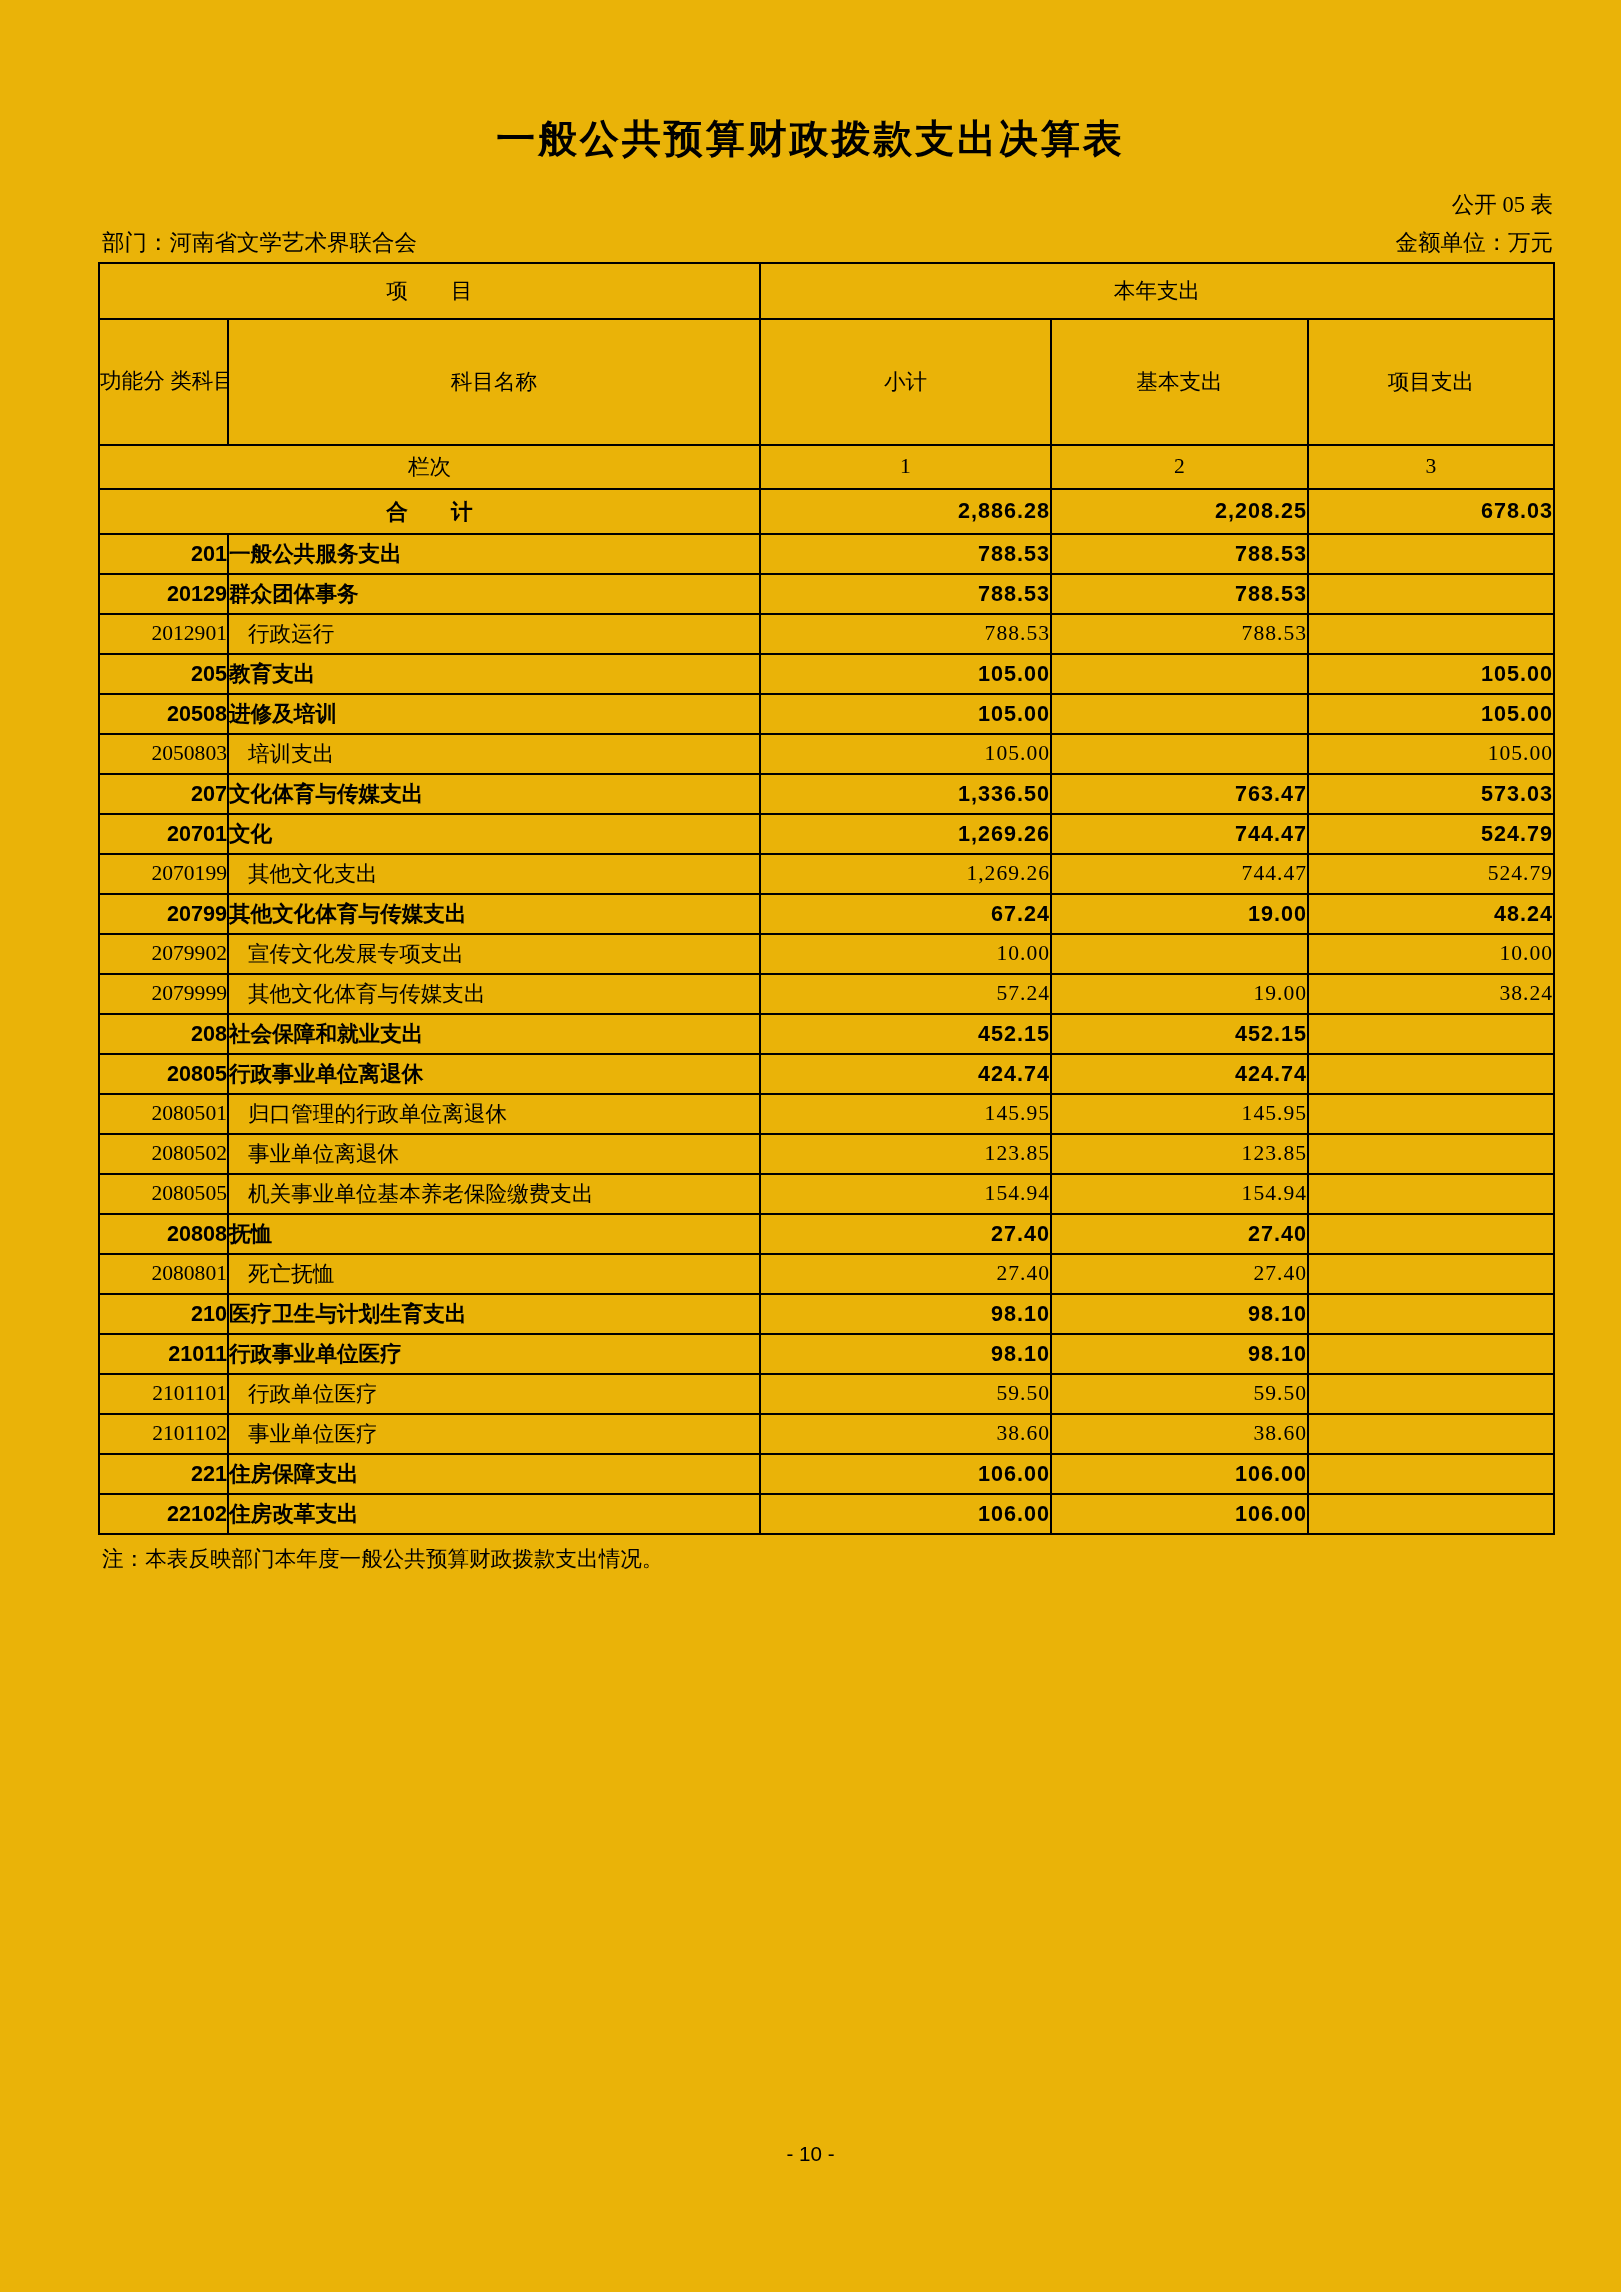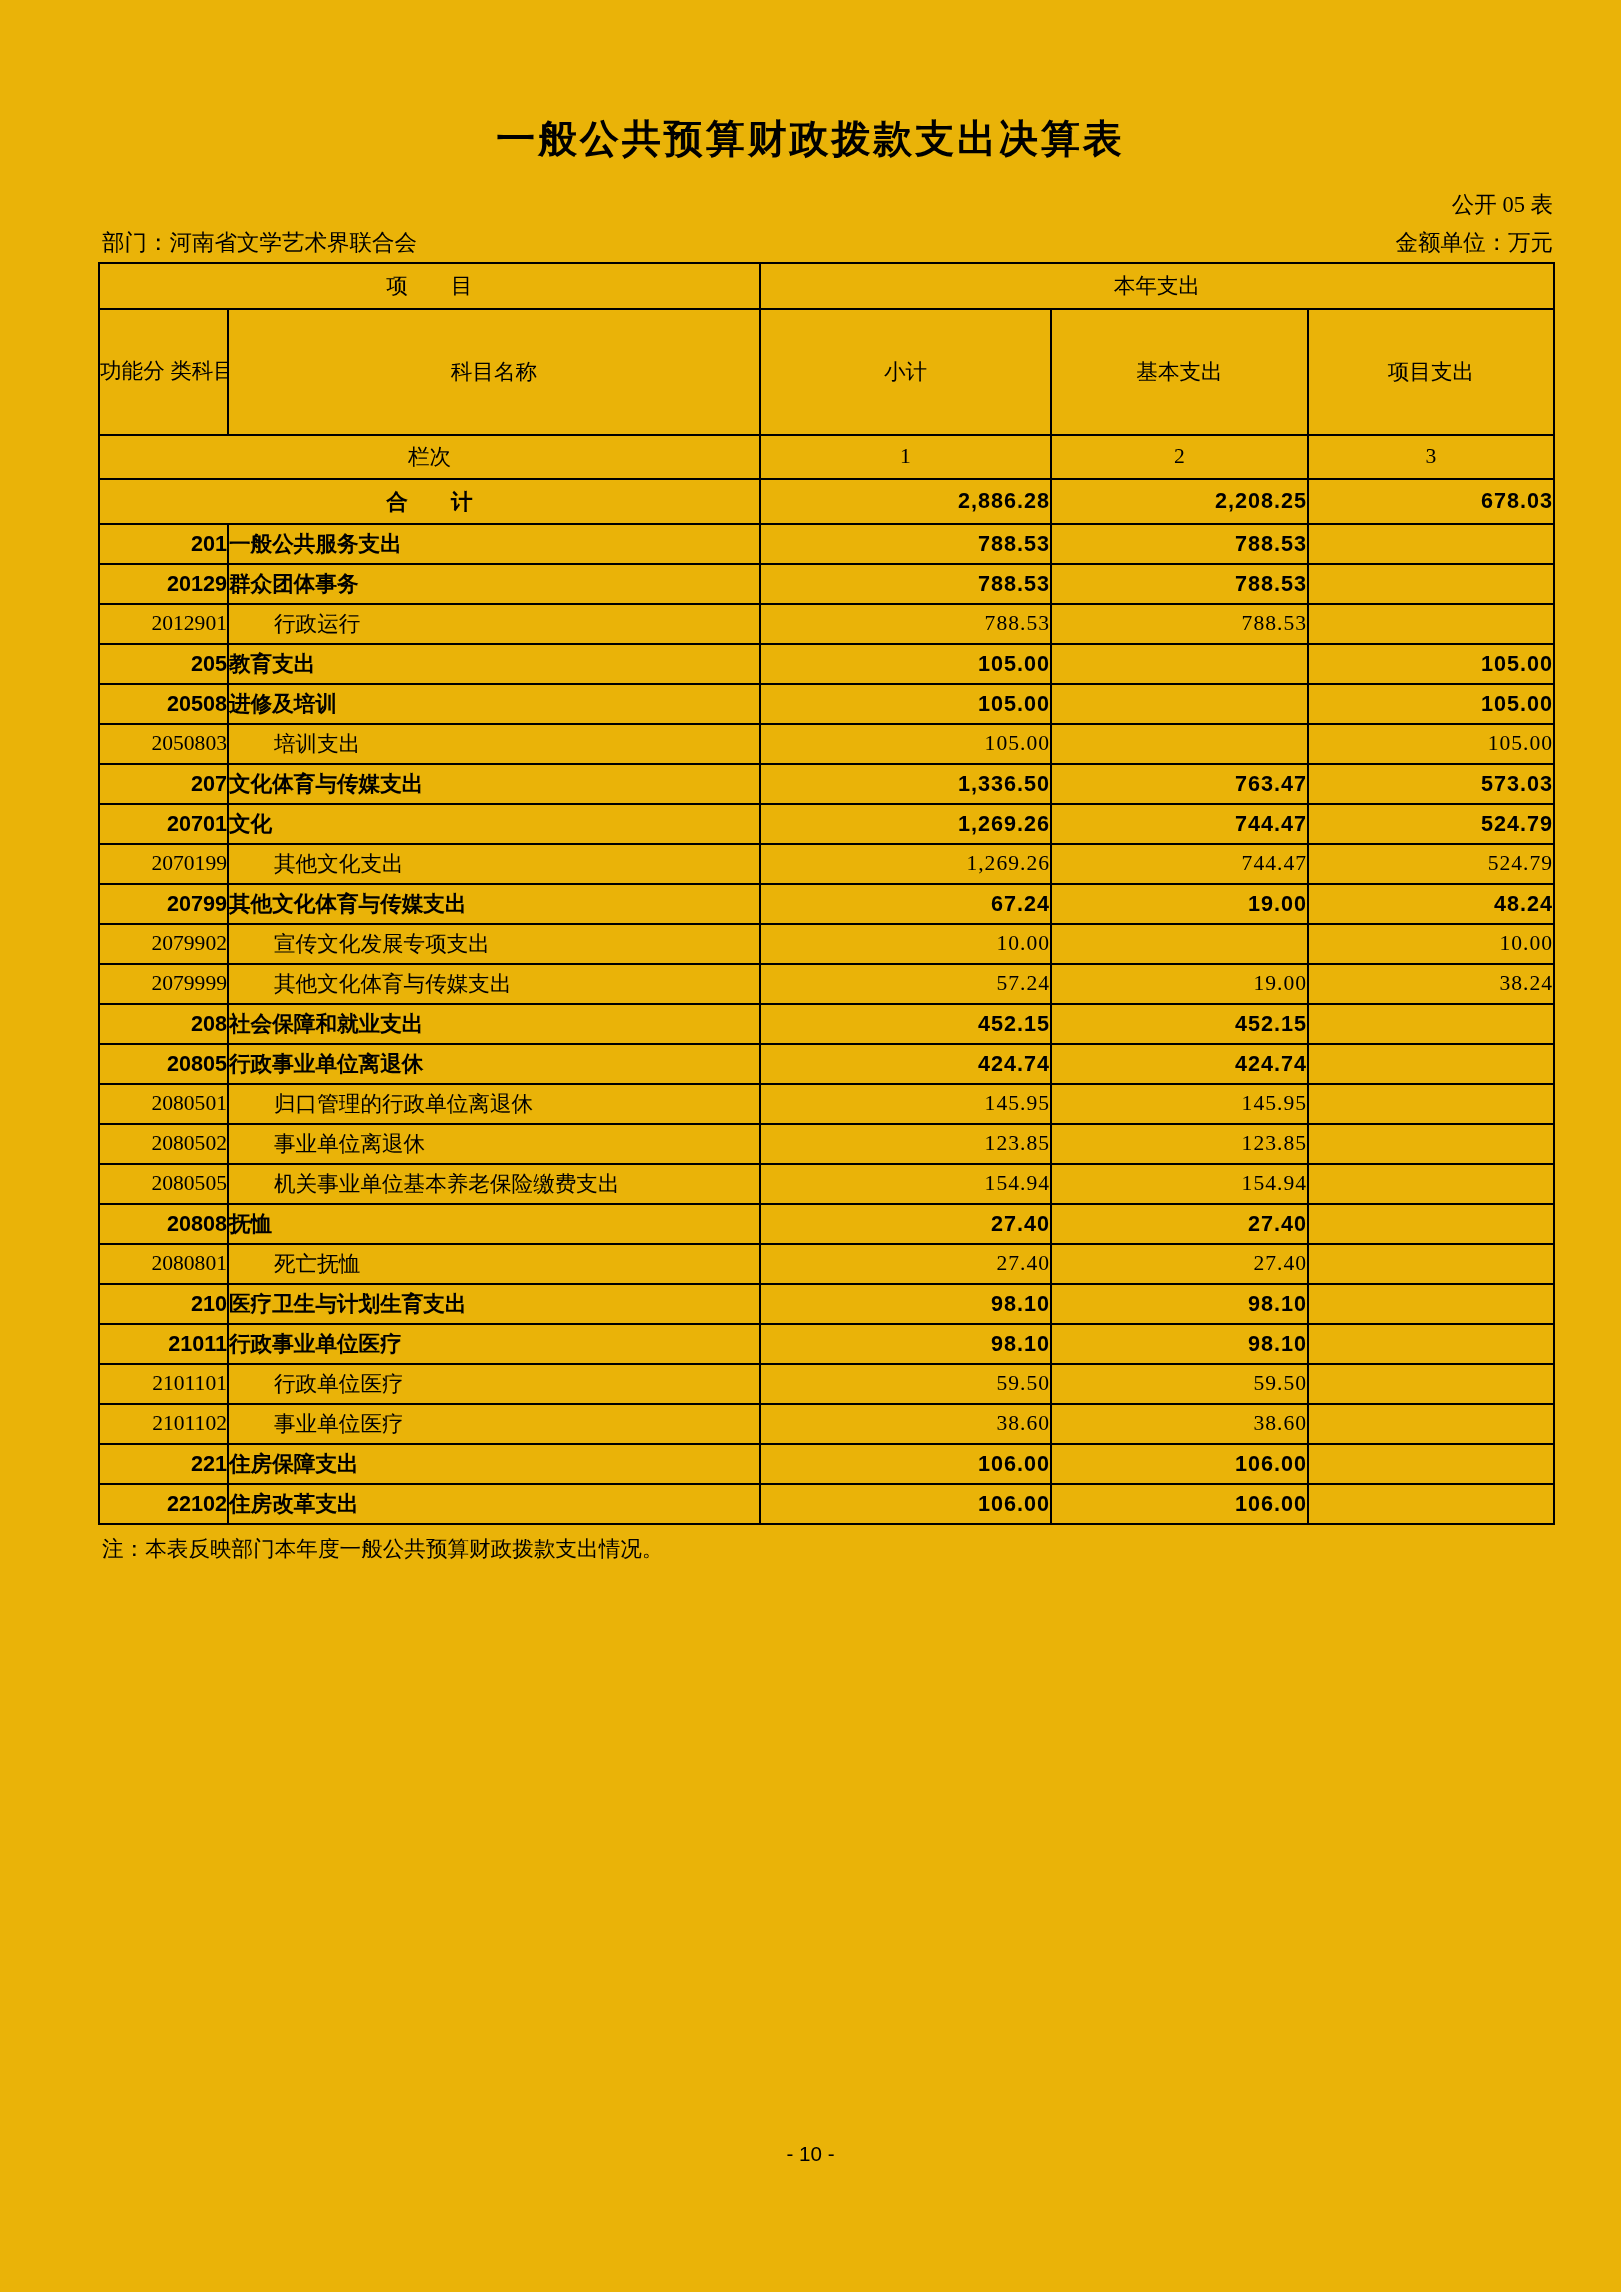--- a/index.html
+++ b/index.html
@@ -47,35 +47,35 @@
   table.budget th, table.budget td {
     border: 2px solid #000;
     border-top-width: 2.9px;
     border-bottom-width: 2.9px;
     font-weight: normal;
     padding: 0;
     overflow: hidden;
     white-space: nowrap;
   }
   thead th { text-align: center; vertical-align: middle; }
-  tr.r1 { height: 46px; margin-left: 28px; }
+  tr.r1 { height: 56px; margin-left: 28px; }
   tr.r2 { height: 126px; }
   tr.r3 { height: 44px; }
   tbody tr { height: 40px; }
   tbody tr.total { height: 45px; }
   .code-head { white-space: pre-line; line-height: 43px; }
   td.c-center { text-align: center; vertical-align: middle; }
   td.c-code { text-align: right; padding-left: 12.7px; vertical-align: middle; }
   td.c-name { text-align: left; padding-left: 12.7px; vertical-align: middle; }
   td.c-num { text-align: right; padding-right: 12.7px; vertical-align: middle; letter-spacing: 1px; }
   tr.bold td {
     font-weight: bold;
     font-family: "Liberation Sans", "DejaVu Sans", sans-serif;
   }
-  tr.sub td.c-name { padding-left: 45px; margin-top: 16px; }
+  tr.sub td.c-name { padding-left: 19px; margin-top: 16px; }
   .note {
     margin: 11.8px 68px 0 102px;
     font-size: 21.6px;
     line-height: 27.4px;
   }
   .page-number {
     position: absolute;
     left: 0;
     right: 0;
     top: 2142px;

